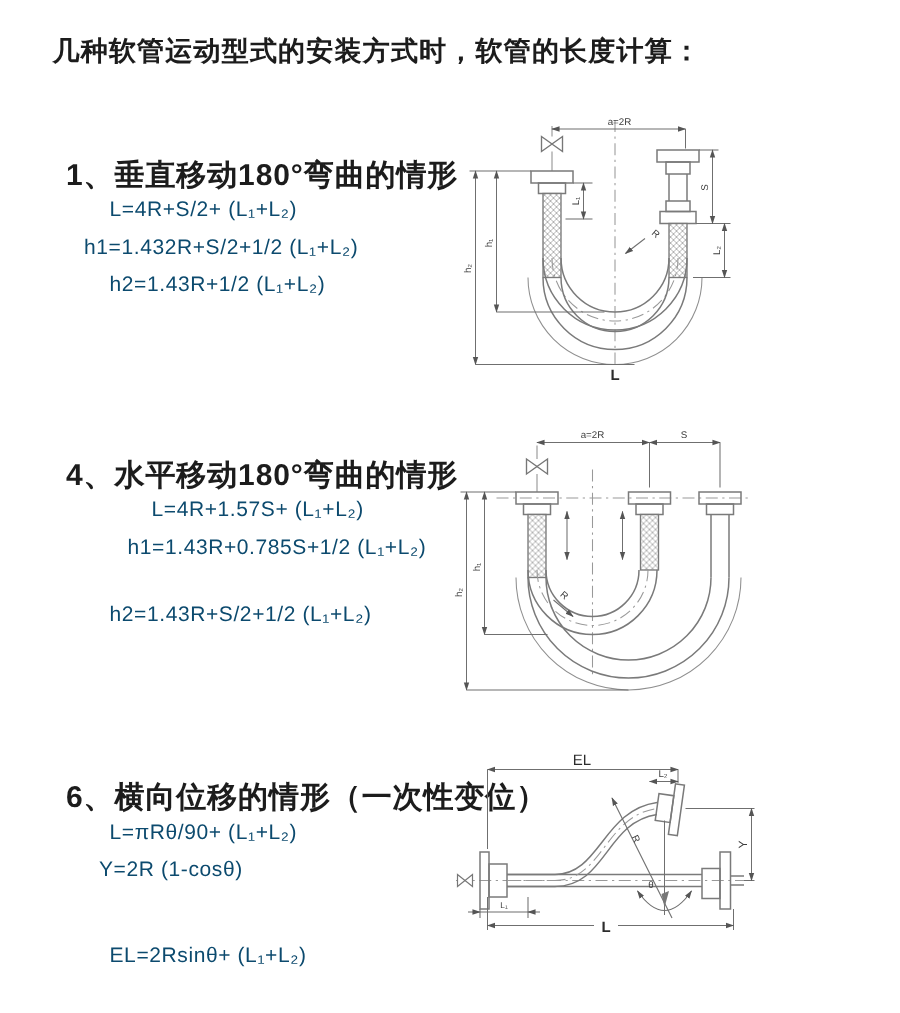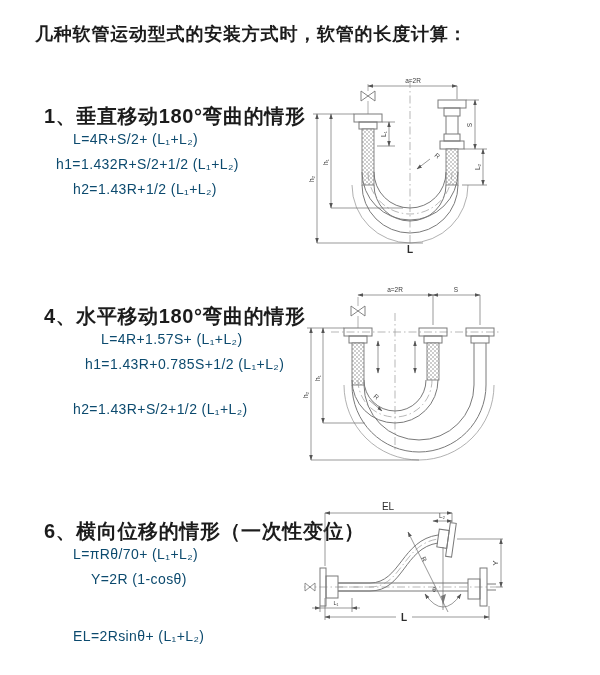--- a/index.html
+++ b/index.html
@@ -30,22 +30,22 @@
 <div class="abs formula" style="left:73px;top:131px;">L=4R+S/2+ (L₁+L₂)</div>
 <div class="abs formula" style="left:56px;top:156px;">h1=1.432R+S/2+1/2 (L₁+L₂)</div>
 <div class="abs formula" style="left:73px;top:181px;">h2=1.43R+1/2 (L₁+L₂)</div>
 
 <div class="abs sec-heading" style="left:44px;top:303px;">4、水平移动180°弯曲的情形</div>
 <div class="abs formula" style="left:73px;top:331px;margin-left:28px;">L=4R+1.57S+ (L₁+L₂)</div>
 <div class="abs formula" style="left:85px;top:356px;">h1=1.43R+0.785S+1/2 (L₁+L₂)</div>
 <div class="abs formula" style="left:73px;top:381px;margin-top:20px;">h2=1.43R+S/2+1/2 (L₁+L₂)</div>
 
 <div class="abs sec-heading" style="left:44px;top:518px;">6、横向位移的情形（一次性变位）</div>
-<div class="abs formula" style="left:73px;top:546px;">L=πRθ/70+ (L₁+L₂)</div>
-<div class="abs formula" style="left:91px;top:571px;text-align:center;">Y=2R (1-cosθ)</div>
+<div class="abs formula" style="left:73px;top:546px;">L=πRθ/90+ (L₁+L₂)</div>
+<div class="abs formula" style="left:66px;top:571px;text-align:center;">Y=2R (1-cosθ)</div>
 <div class="abs formula" style="left:73px;top:604px;margin-top:24px;">EL=2Rsinθ+ (L₁+L₂)</div>
 
 <svg style="left:305px;top:72px;" width="245" height="185" viewBox="0 0 245 185">
   <defs>
     <marker id="ar1" viewBox="0 0 10 10" refX="9" refY="5" markerWidth="8" markerHeight="8" orient="auto-start-reverse">
       <path d="M0,1.8 L10,5 L0,8.2 z" fill="#555"></path>
     </marker>
     <pattern id="br1" width="4" height="4" patternUnits="userSpaceOnUse">
       <rect width="4" height="4" fill="#fff"></rect>
       <path d="M0,4 L4,0 M0,0 L4,4" stroke="#9a9a9a" stroke-width="0.5"></path>

